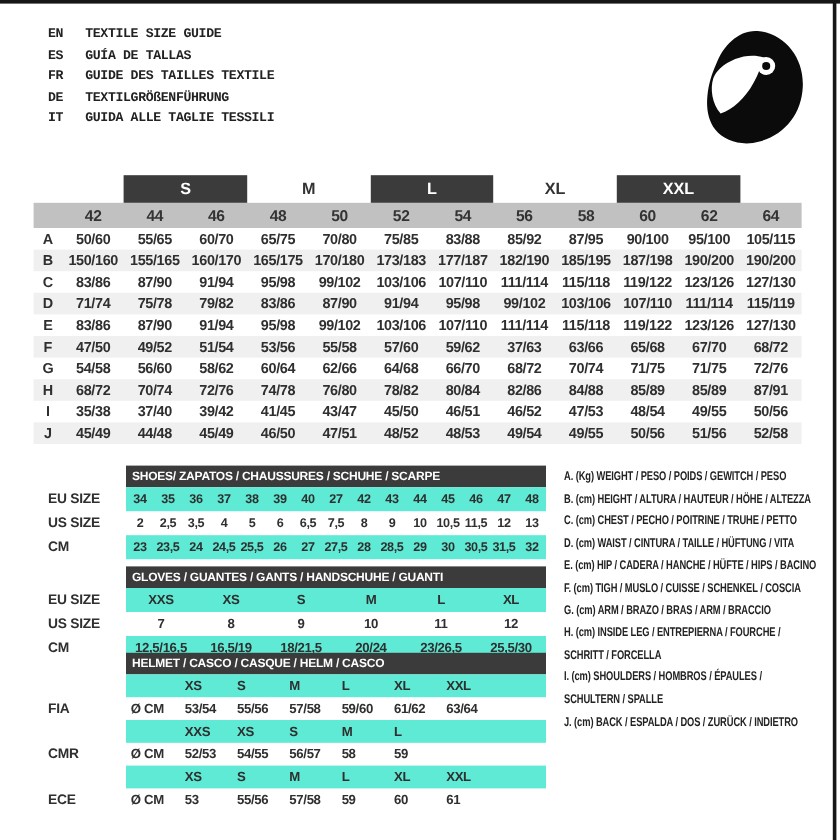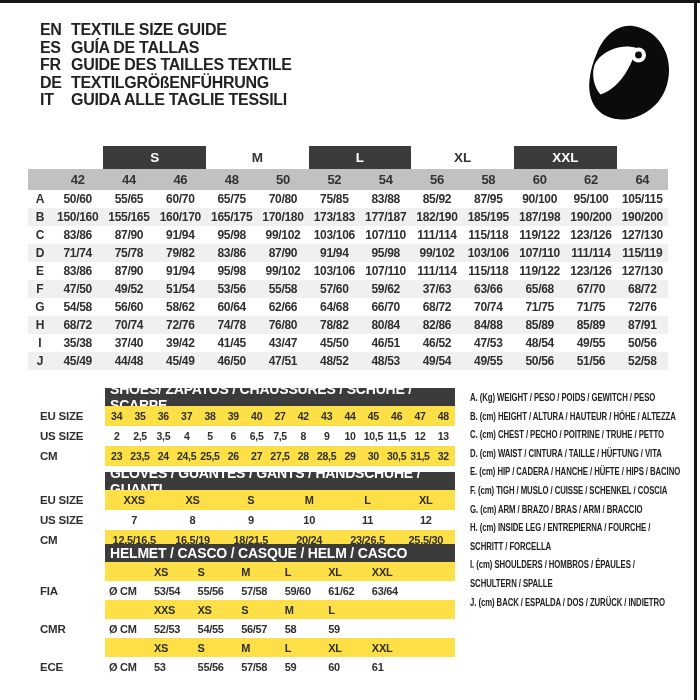--- a/index.html
+++ b/index.html
@@ -3,48 +3,48 @@
 <meta charset="utf-8">
 <style>
   html,body{margin:0;padding:0;background:#ffffff;}
   #page{position:relative;width:700px;height:700px;background:#ffffff;overflow:hidden;
         font-family:"Liberation Sans",sans-serif;font-weight:bold;color:#2f2f2f;}
   .edge-top{position:absolute;top:0;left:0;width:700px;height:3px;background:#161616;}
   .edge-right{position:absolute;top:0;right:3px;width:3px;height:700px;background:#161616;}
 
   
   #langs{position:absolute;left:40px;top:21px;}
-  .lang-row{display:flex;font-size:16px;line-height:17.6px;letter-spacing:-0.3px;color:#222;}
+  .lang-row{display:flex;font-size:11px;line-height:17.6px;letter-spacing:-0.3px;color:#222;font-family:Liberation Mono, monospace;}
   .lang-code{width:31px;flex:0 0 31px;}
 
   
   #helmet-ic{position:absolute;left:572px;top:22px;}
 
   
   #maintbl{position:absolute;left:28px;top:146px;width:640px;}
   .mrow{display:grid;grid-template-columns:24px repeat(12,1fr);height:18px;align-items:center;}
   .mrow .cell{text-align:center;font-size:12px;letter-spacing:-0.3px;}
   .mgrouprow{display:grid;grid-template-columns:24px repeat(12,1fr);height:23px;}
   .gcell{display:flex;align-items:center;justify-content:center;font-size:13.5px;color:#333;}
   .gcell.dark{background:#3b3b3b;color:#ffffff;}
   .msizes{background:#c1c1c1;height:21px;}
   .msizes .cell{font-size:13px;color:#333;}
   .alt{background:#f0f0f0;}
   .lcell{text-align:center;font-size:12px;}
 
   
   .section{position:absolute;left:28px;width:430px;}
   .sec-title{margin-left:77px;width:350px;height:18px;background:#3b3b3b;color:#fff;
-             font-size:14px;letter-spacing:-0.2px;display:flex;align-items:center;
+             font-size:10px;letter-spacing:-0.2px;display:flex;align-items:center;
              padding-left:5px;box-sizing:border-box;}
   .sec-row{display:flex;height:20px;}
   .sec-label{width:77px;flex:0 0 77px;padding-left:12px;box-sizing:border-box;
              font-size:11.5px;display:flex;align-items:center;letter-spacing:-0.2px;}
   .sec-band{width:350px;display:grid;align-items:center;}
-  .sec-band.shaded{background:#fde047;}
+  .sec-band.shaded{background:#5eead4;}
   .sec-band .cell{text-align:center;font-size:11px;letter-spacing:-0.3px;}
   .band-shoes{grid-template-columns:repeat(15,1fr);}
   .band-shoes .cell{font-size:10.5px;}
   .band-gloves{grid-template-columns:repeat(6,1fr);}
   .band-helmet{grid-template-columns:45px repeat(7,1fr);}
   .band-helmet .cell{text-align:left;padding-left:4px;}
   .helmet-row{height:19px;}
   #shoes-sec{top:388px;} #gloves-sec{top:472px;} #helmet-sec{top:544px;}
 
   

